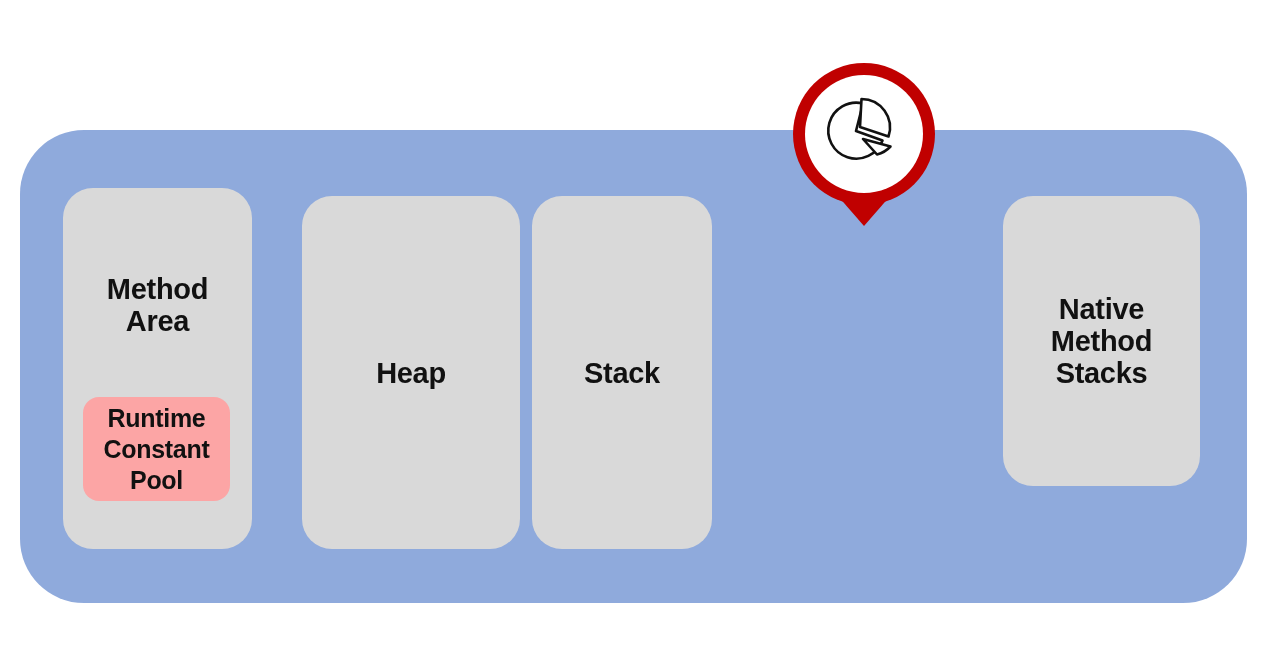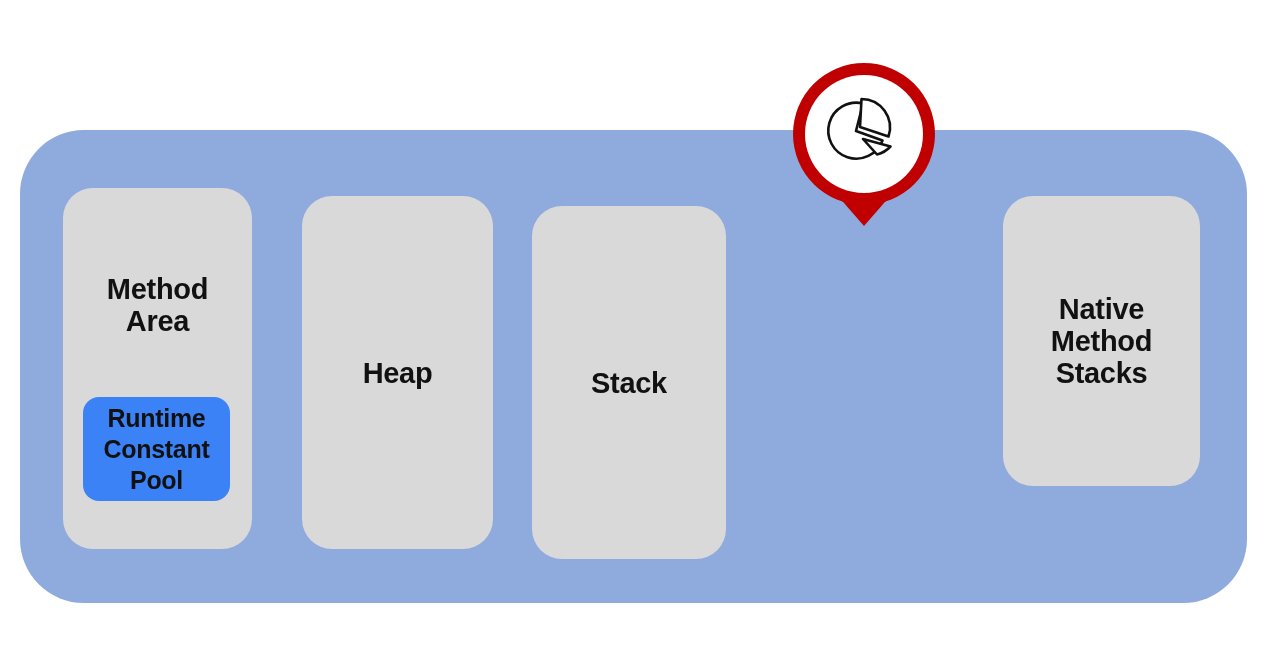--- a/index.html
+++ b/index.html
@@ -44,29 +44,28 @@
   }
   .box-method-area {
     left: 43px;  
     top: 58px;   
     width: 189px;
     height: 361px;
   }
   .box-heap {
     left: 282px; 
     top: 66px;   
-    width: 191px;
+    width: 218px;
     height: 353px;
   }
   .box-stack {
     left: 512px; 
     top: 66px;
-    width: 194px;
+    width: 180px;
     height: 353px;
-    margin-top: 10px;
   }
   .box-pc-register {
     left: 743px; 
     top: 66px;
     width: 197px;
     height: 353px;
   }
   .box-native {
     left: 983px; 
     top: 66px;
@@ -115,21 +114,21 @@
 </head>
 <body style="background: rgb(255, 255, 255);">
 
 <div class="canvas">
 
   <div class="container" style="background: rgb(143, 170, 220);">
 
     <div class="box box-method-area" style="background: rgb(217, 217, 217);">
       <div class="box-label method-area-label" style="color: rgb(17, 17, 17);">Method
 Area</div>
-      <div class="sub-box" style="background: #3b82f6;">
+      <div class="sub-box" style="background: #fca5a5;">
         <div class="sub-box-label" style="color: rgb(17, 17, 17);">Runtime
 Constant
 Pool</div>
       </div>
     </div>
 
     <div class="box box-heap" style="background: rgb(217, 217, 217);">
       <div class="box-label" style="color: rgb(17, 17, 17);">Heap</div>
     </div>
 

